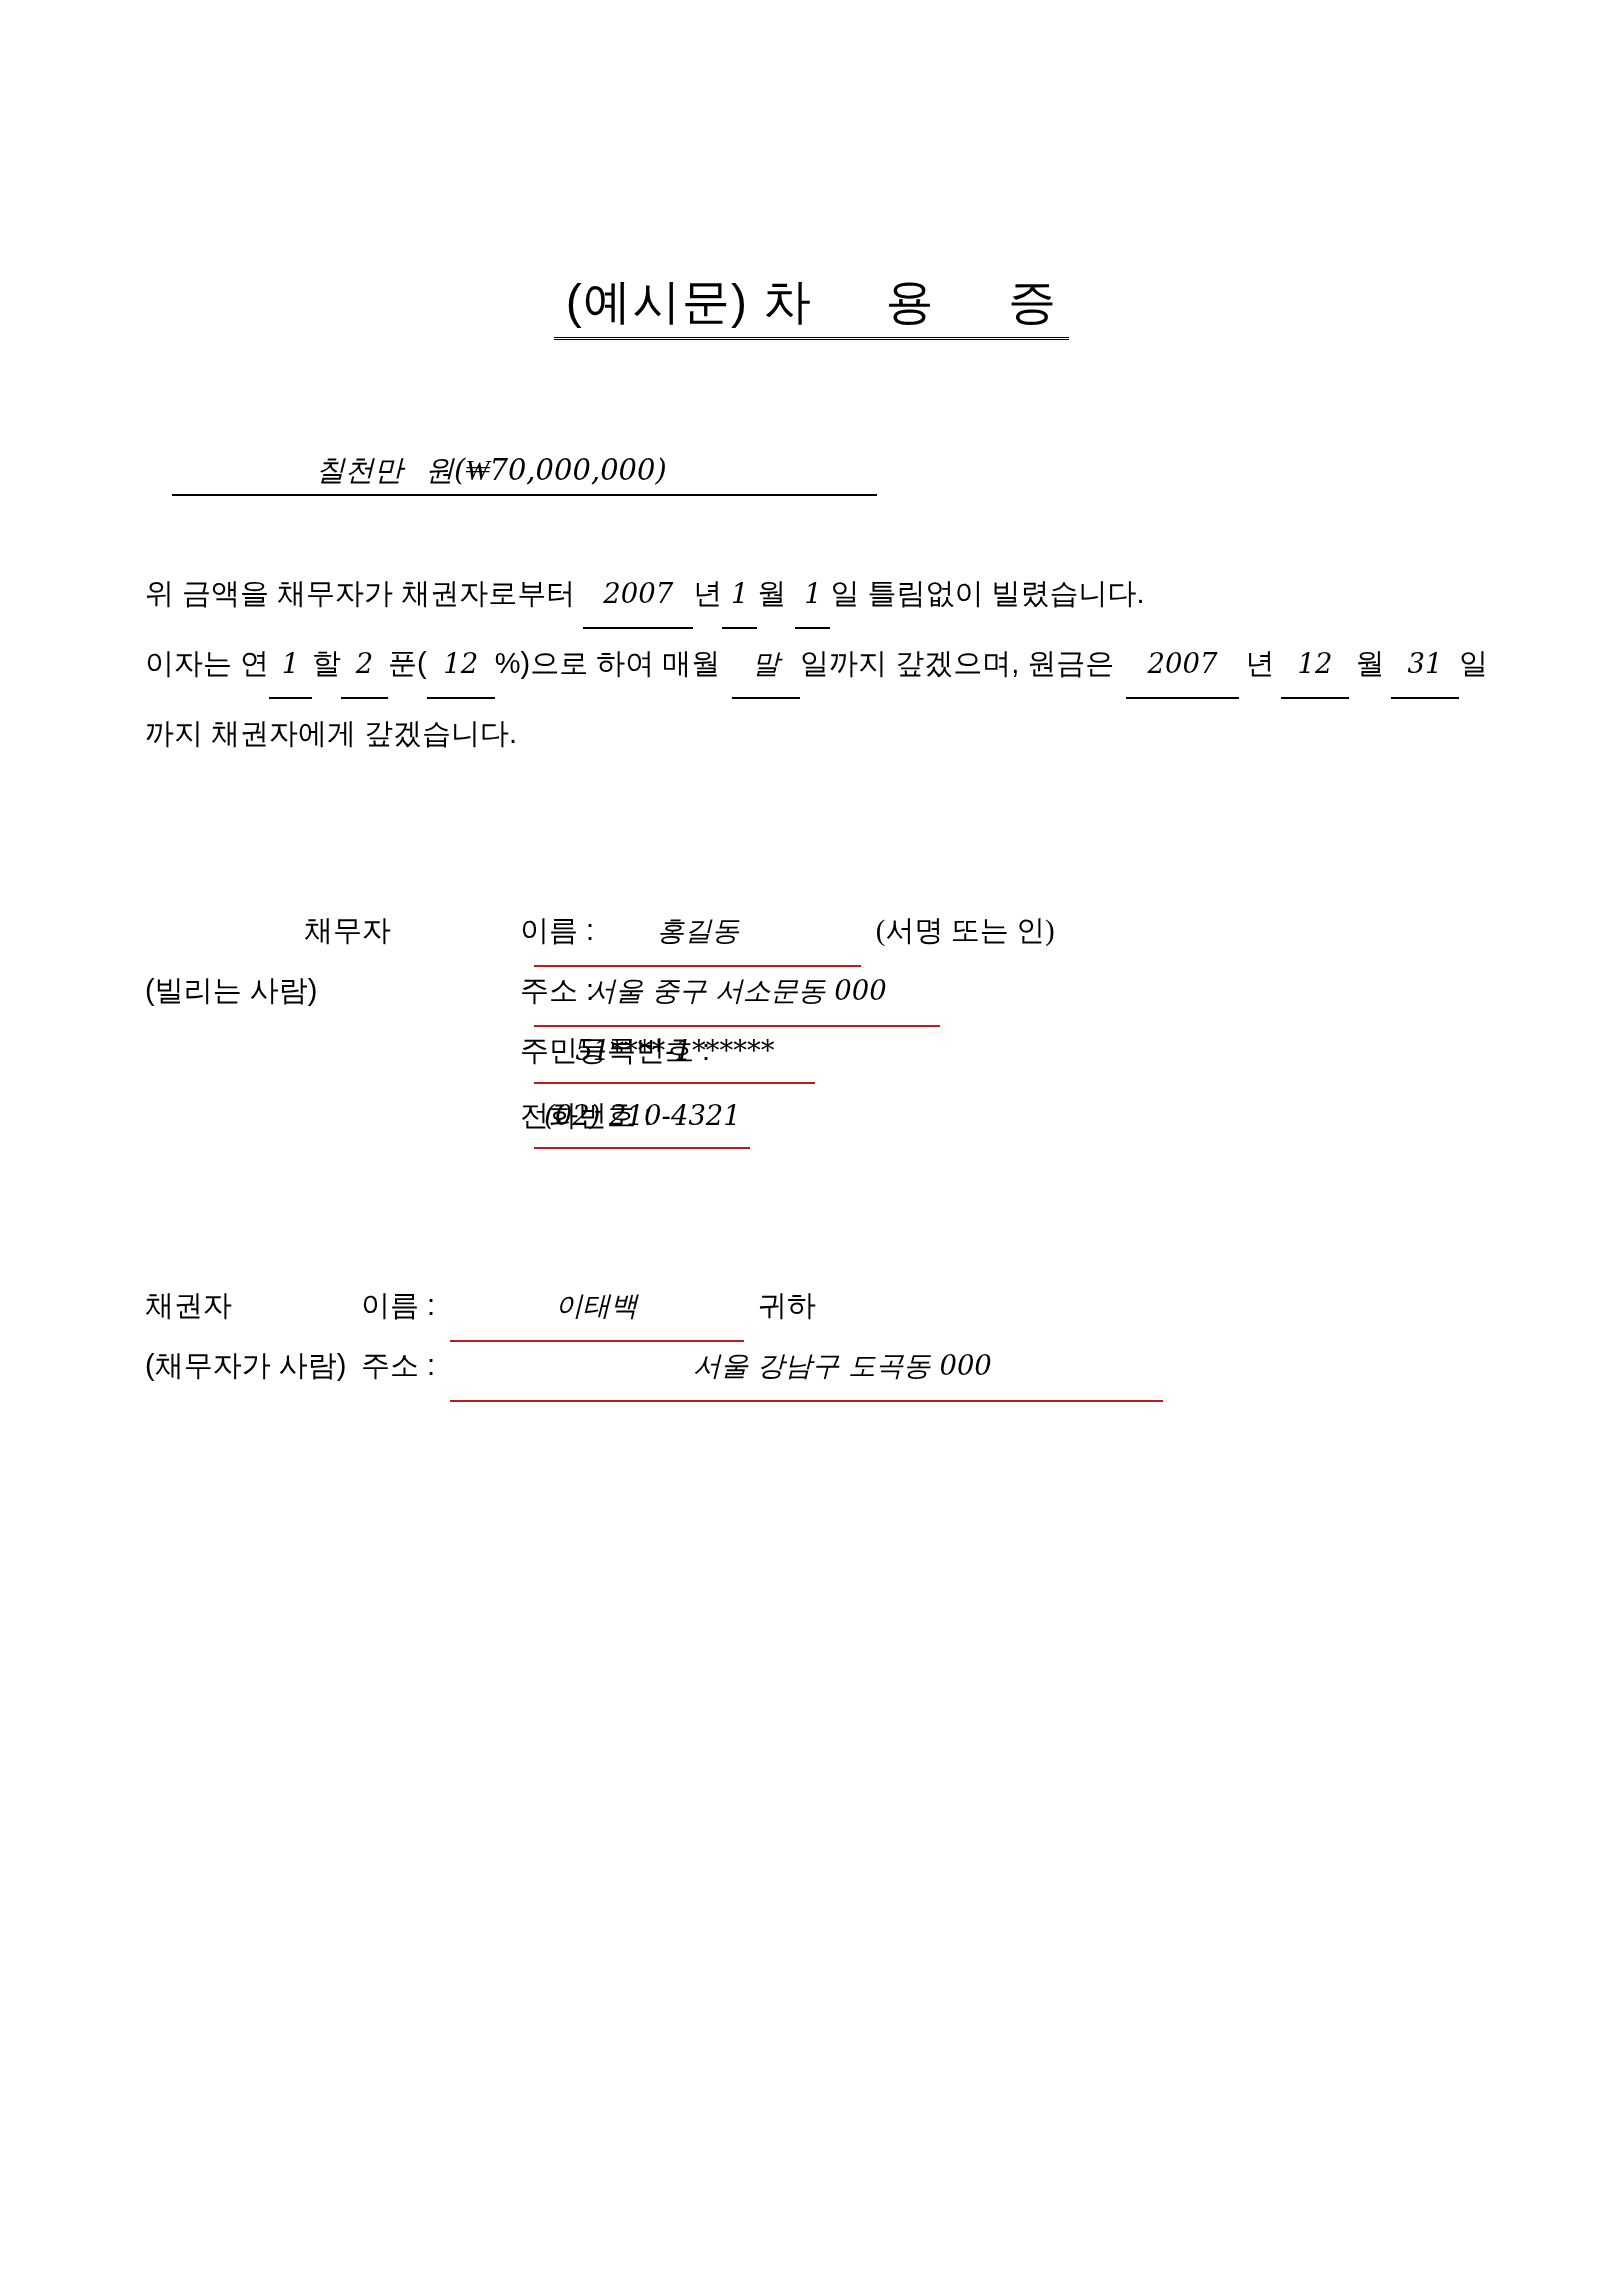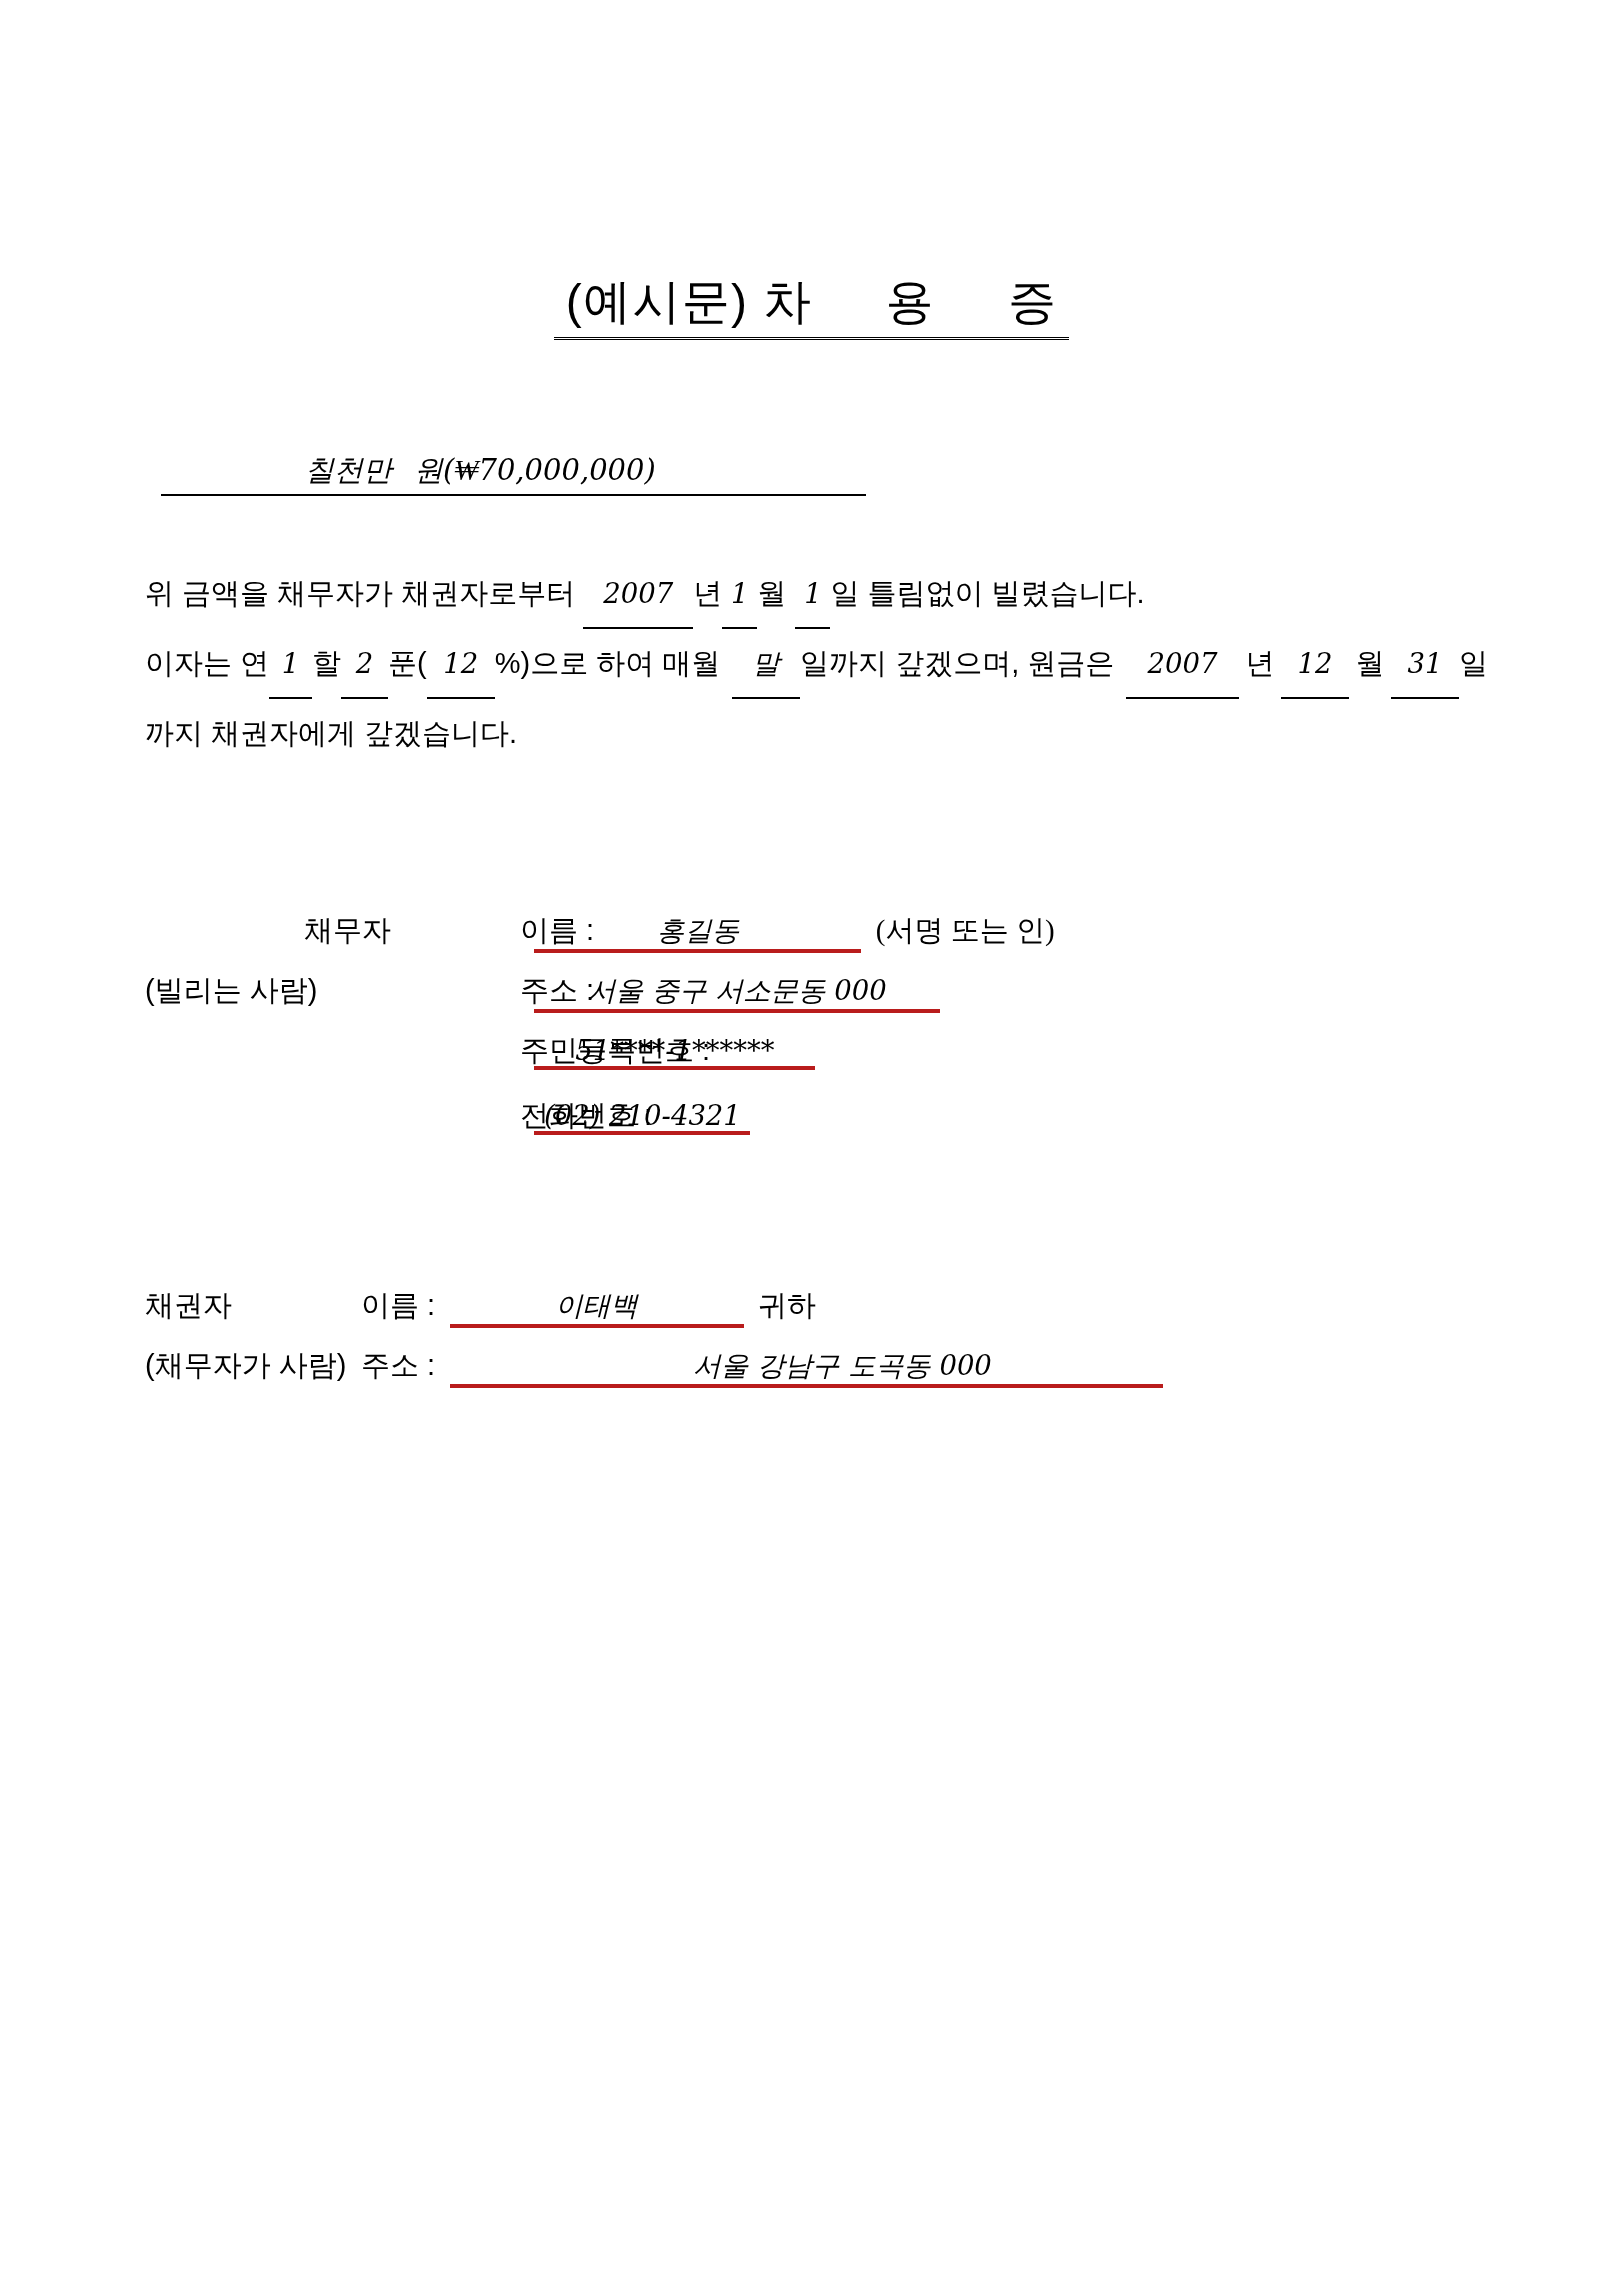--- a/index.html
+++ b/index.html
@@ -49,21 +49,21 @@
     font-size: 48px;
     letter-spacing: 1.3px;
     line-height: 1.18;
     padding: 0 11.8px 6.5px 11.8px;
     border-bottom: 3.3px double #000;
   }
 
   
   #amount-row {
     position: absolute;
-    left: 161px;
+    left: 172px;
     top: 442px;
     width: 759px;
     height: 54px;
   }
   #amount-underline {
     position: absolute;
     left: 0;
     bottom: 0;
     width: 705px;
     border-bottom: 2px solid #000;
@@ -121,25 +121,25 @@
     font-size: 29px;
     vertical-align: baseline;
   }
   .field-label {
     display: inline-block;
     font-size: 29px;
     vertical-align: baseline;
   }
   .field-value {
     display: inline-block;
-    border-bottom: 4px solid #b91c1c;
+    border-bottom: 2px solid #b91c1c;
     text-align: center;
     vertical-align: baseline;
     font-size: 27.5px;
-    padding-bottom: 0;
+    padding-bottom: 16px;
   }
   .trail-note {
     display: inline-block;
     font-size: 29px;
     vertical-align: baseline;
     font-family: Liberation Serif, serif;
   }
 
   
   #debtor-block { left: 145px; top: 911px; }

